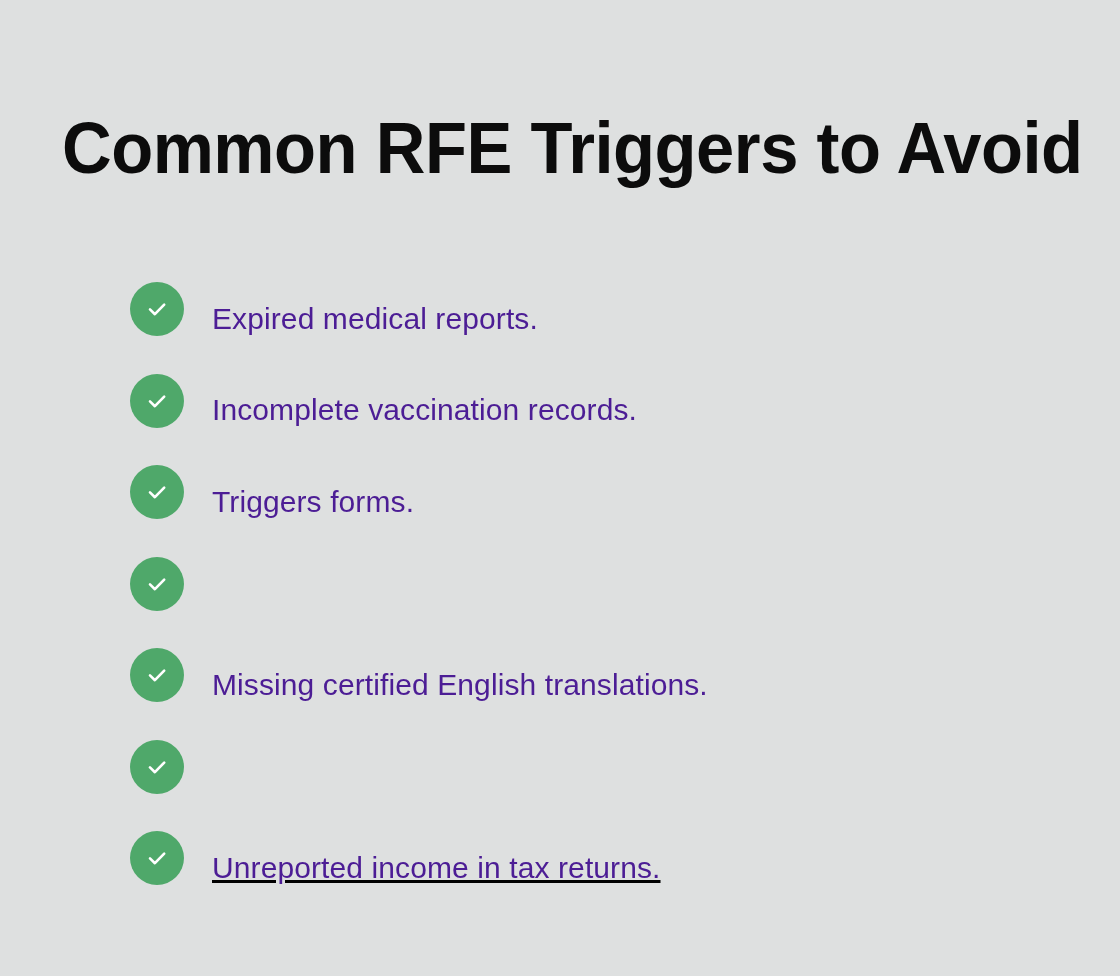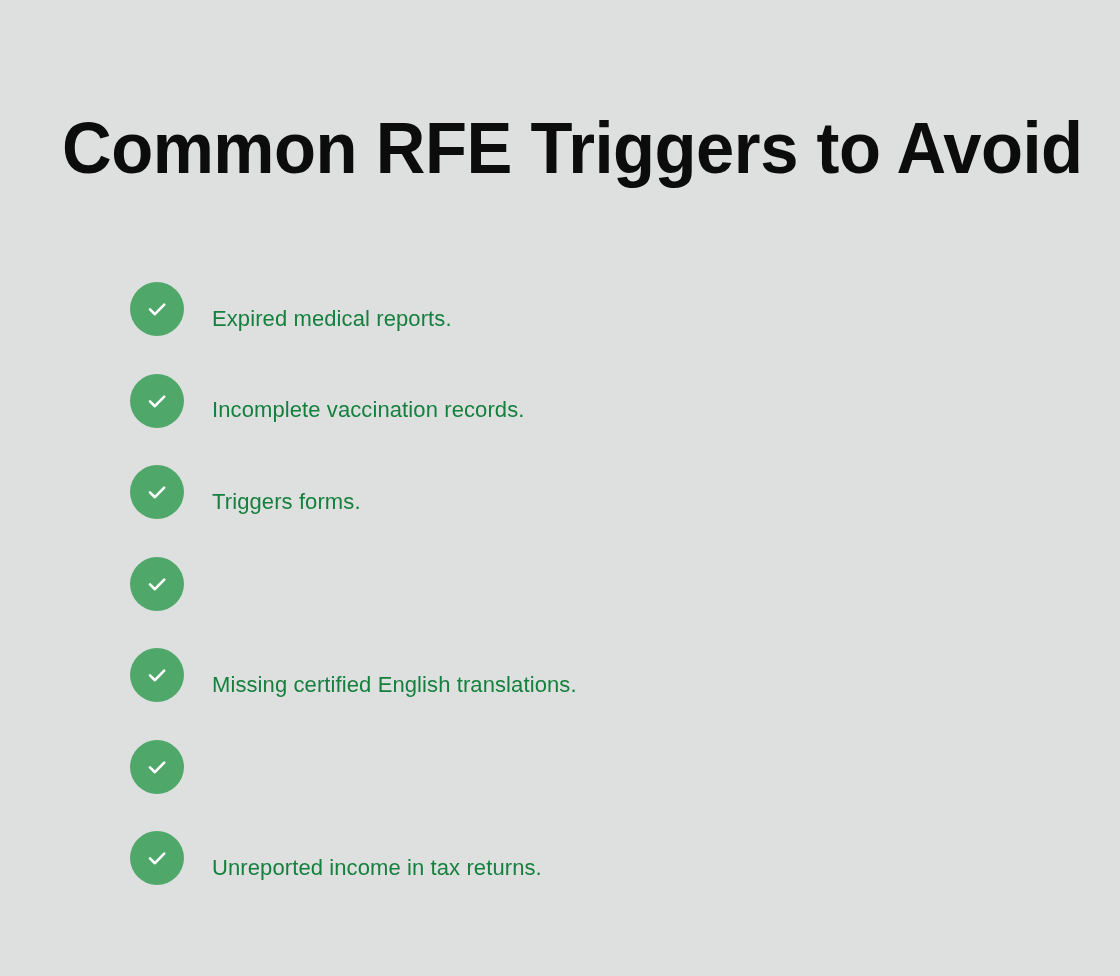--- a/index.html
+++ b/index.html
@@ -50,20 +50,21 @@
   }
 
   .checklist-item {
     display: flex;
     align-items: center;
     height: 54px;
     margin-bottom: 37.5px;
   }
   .checklist-item:last-child {
     margin-bottom: 0;
+    text-decoration: underline;
   }
 
   .check-badge {
     flex: 0 0 auto;
     width: 54px;
     height: 54px;
     border-radius: 50%;
     background: #4fa86a;
     display: flex;
     align-items: center;
@@ -72,24 +73,24 @@
 
   .check-badge svg {
     display: block;
     width: 30px;
     height: 30px;
   }
 
   .item-text {
     margin-left: 28px;
     font-family: "Liberation Sans Narrow", "Liberation Sans", "DejaVu Sans", sans-serif;
-    font-size: 22px;
+    font-size: 30px;
     line-height: 34px;
     font-weight: 400;
-    color: #15803d;
+    color: #4c1d95;
     white-space: nowrap;
     letter-spacing: 0.1px;
     margin-top: 19px;
   }
 </style>
 </head>
 <body>
 
 <div class="slide">
 

